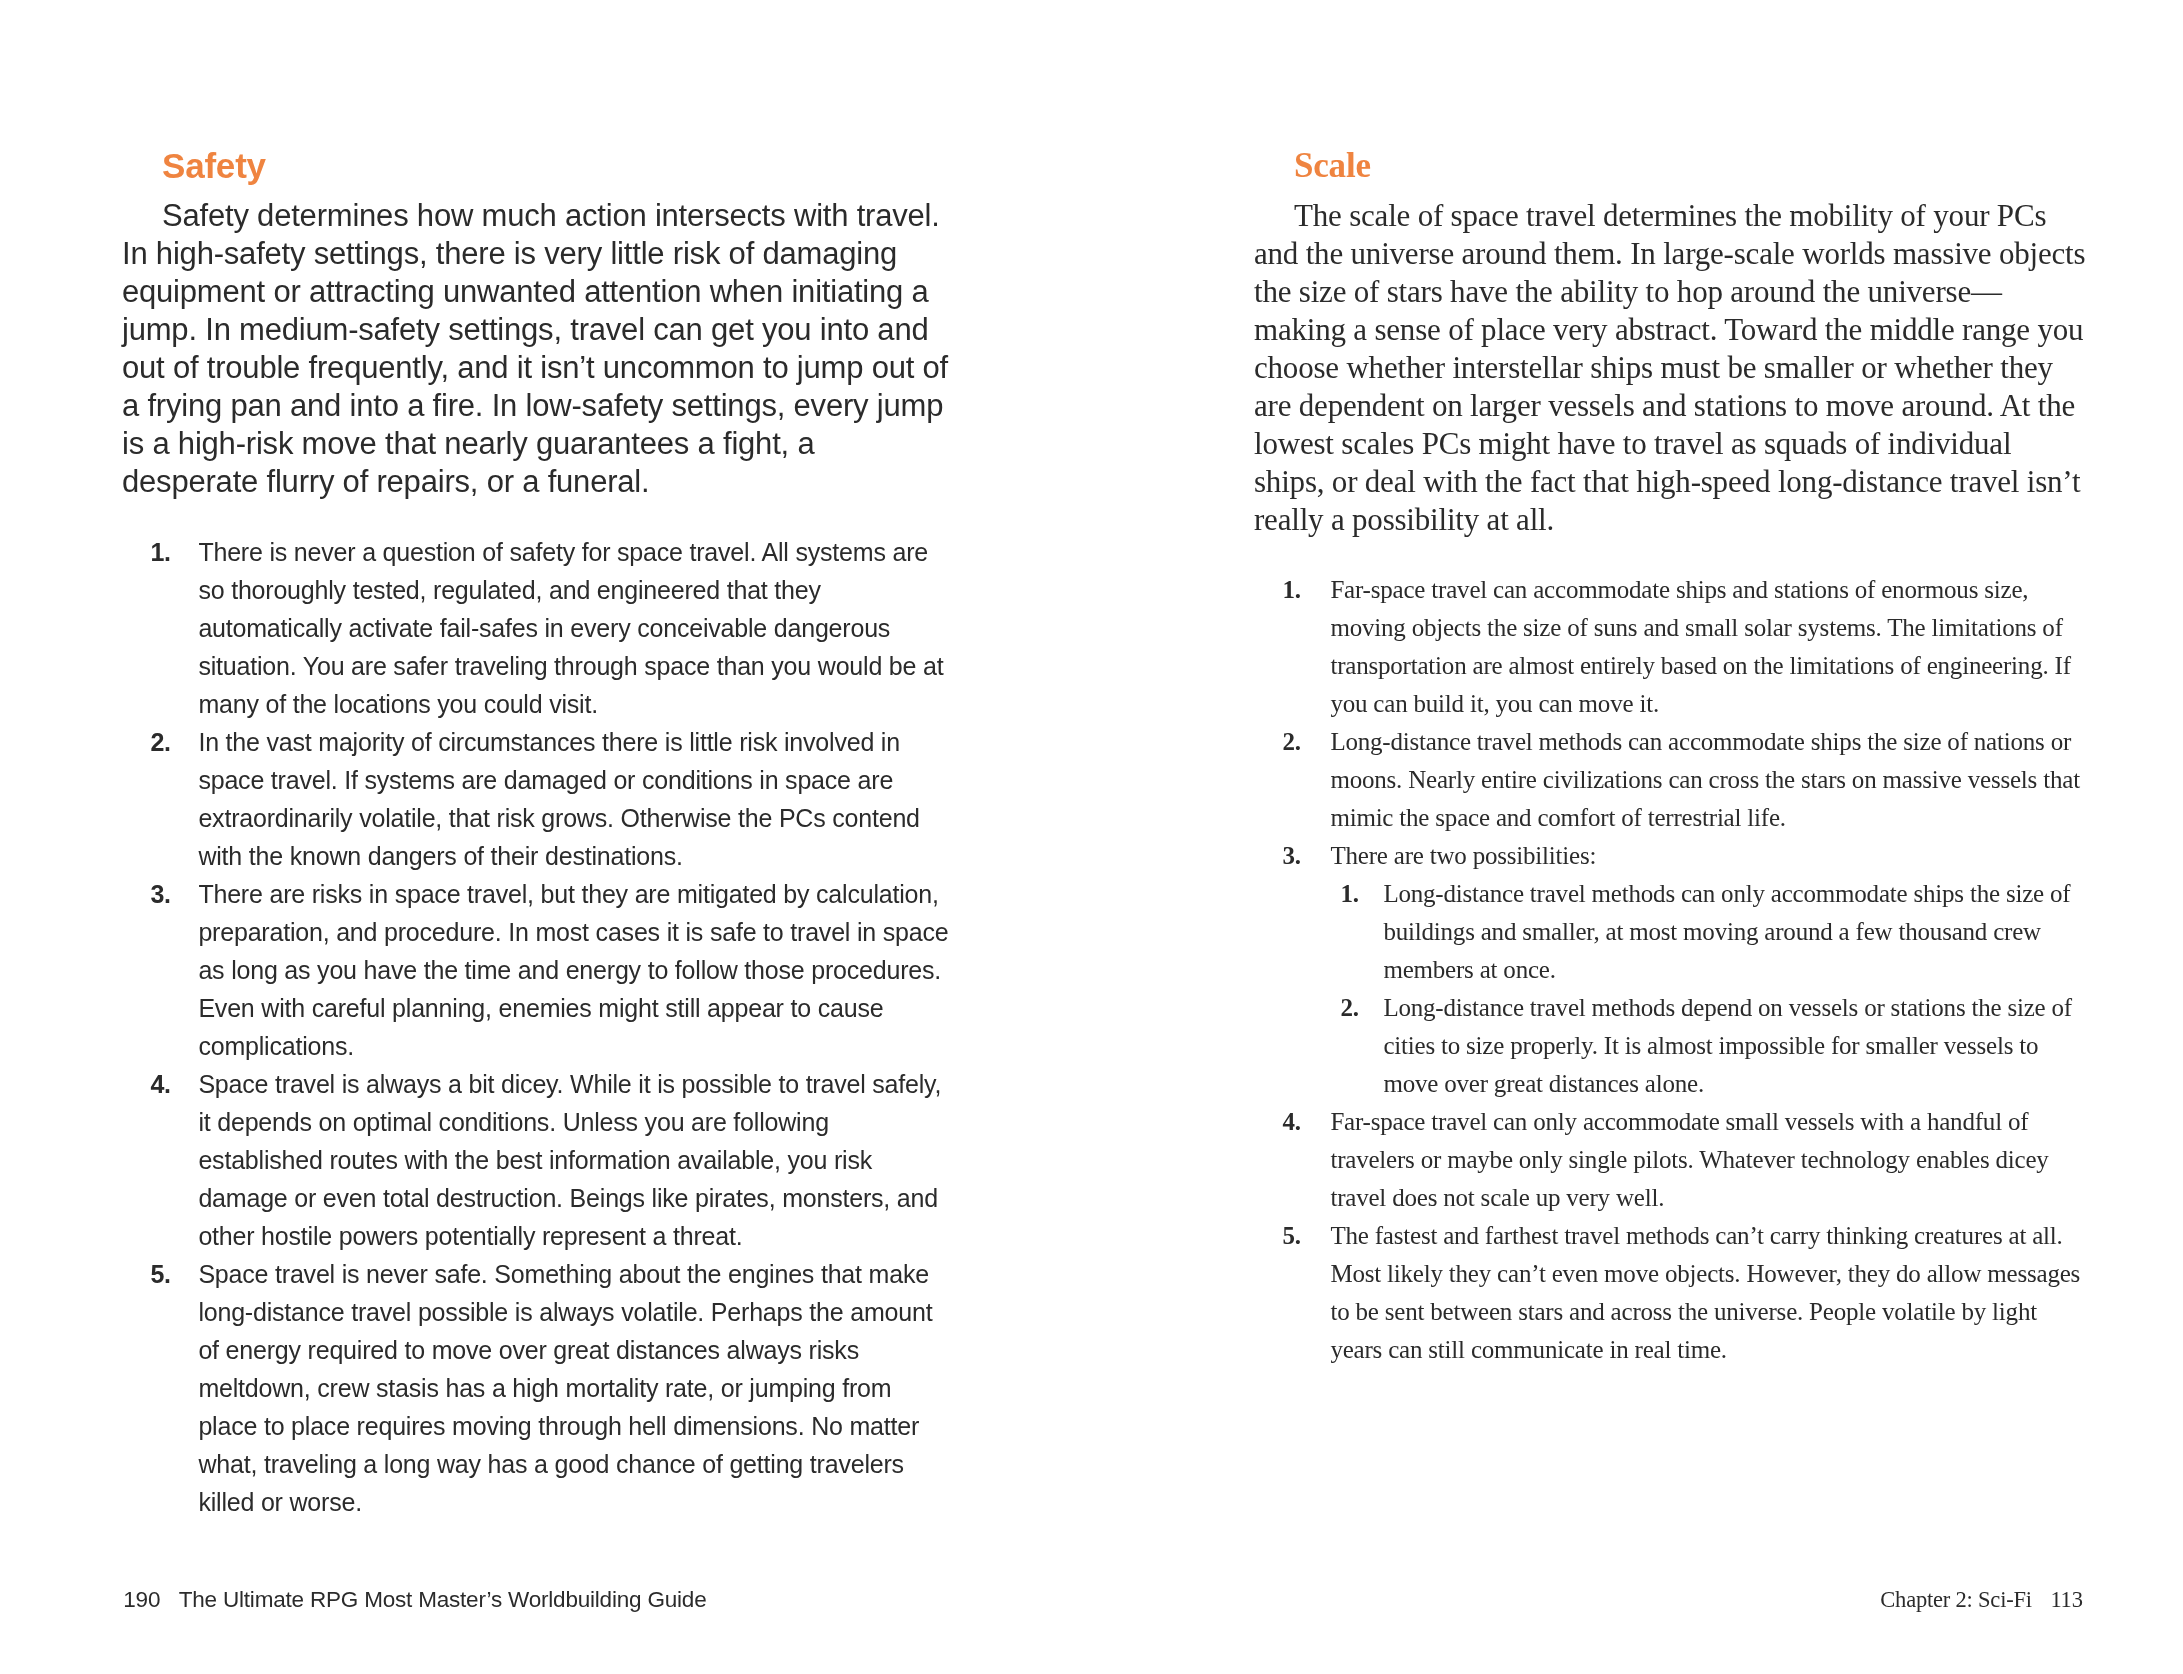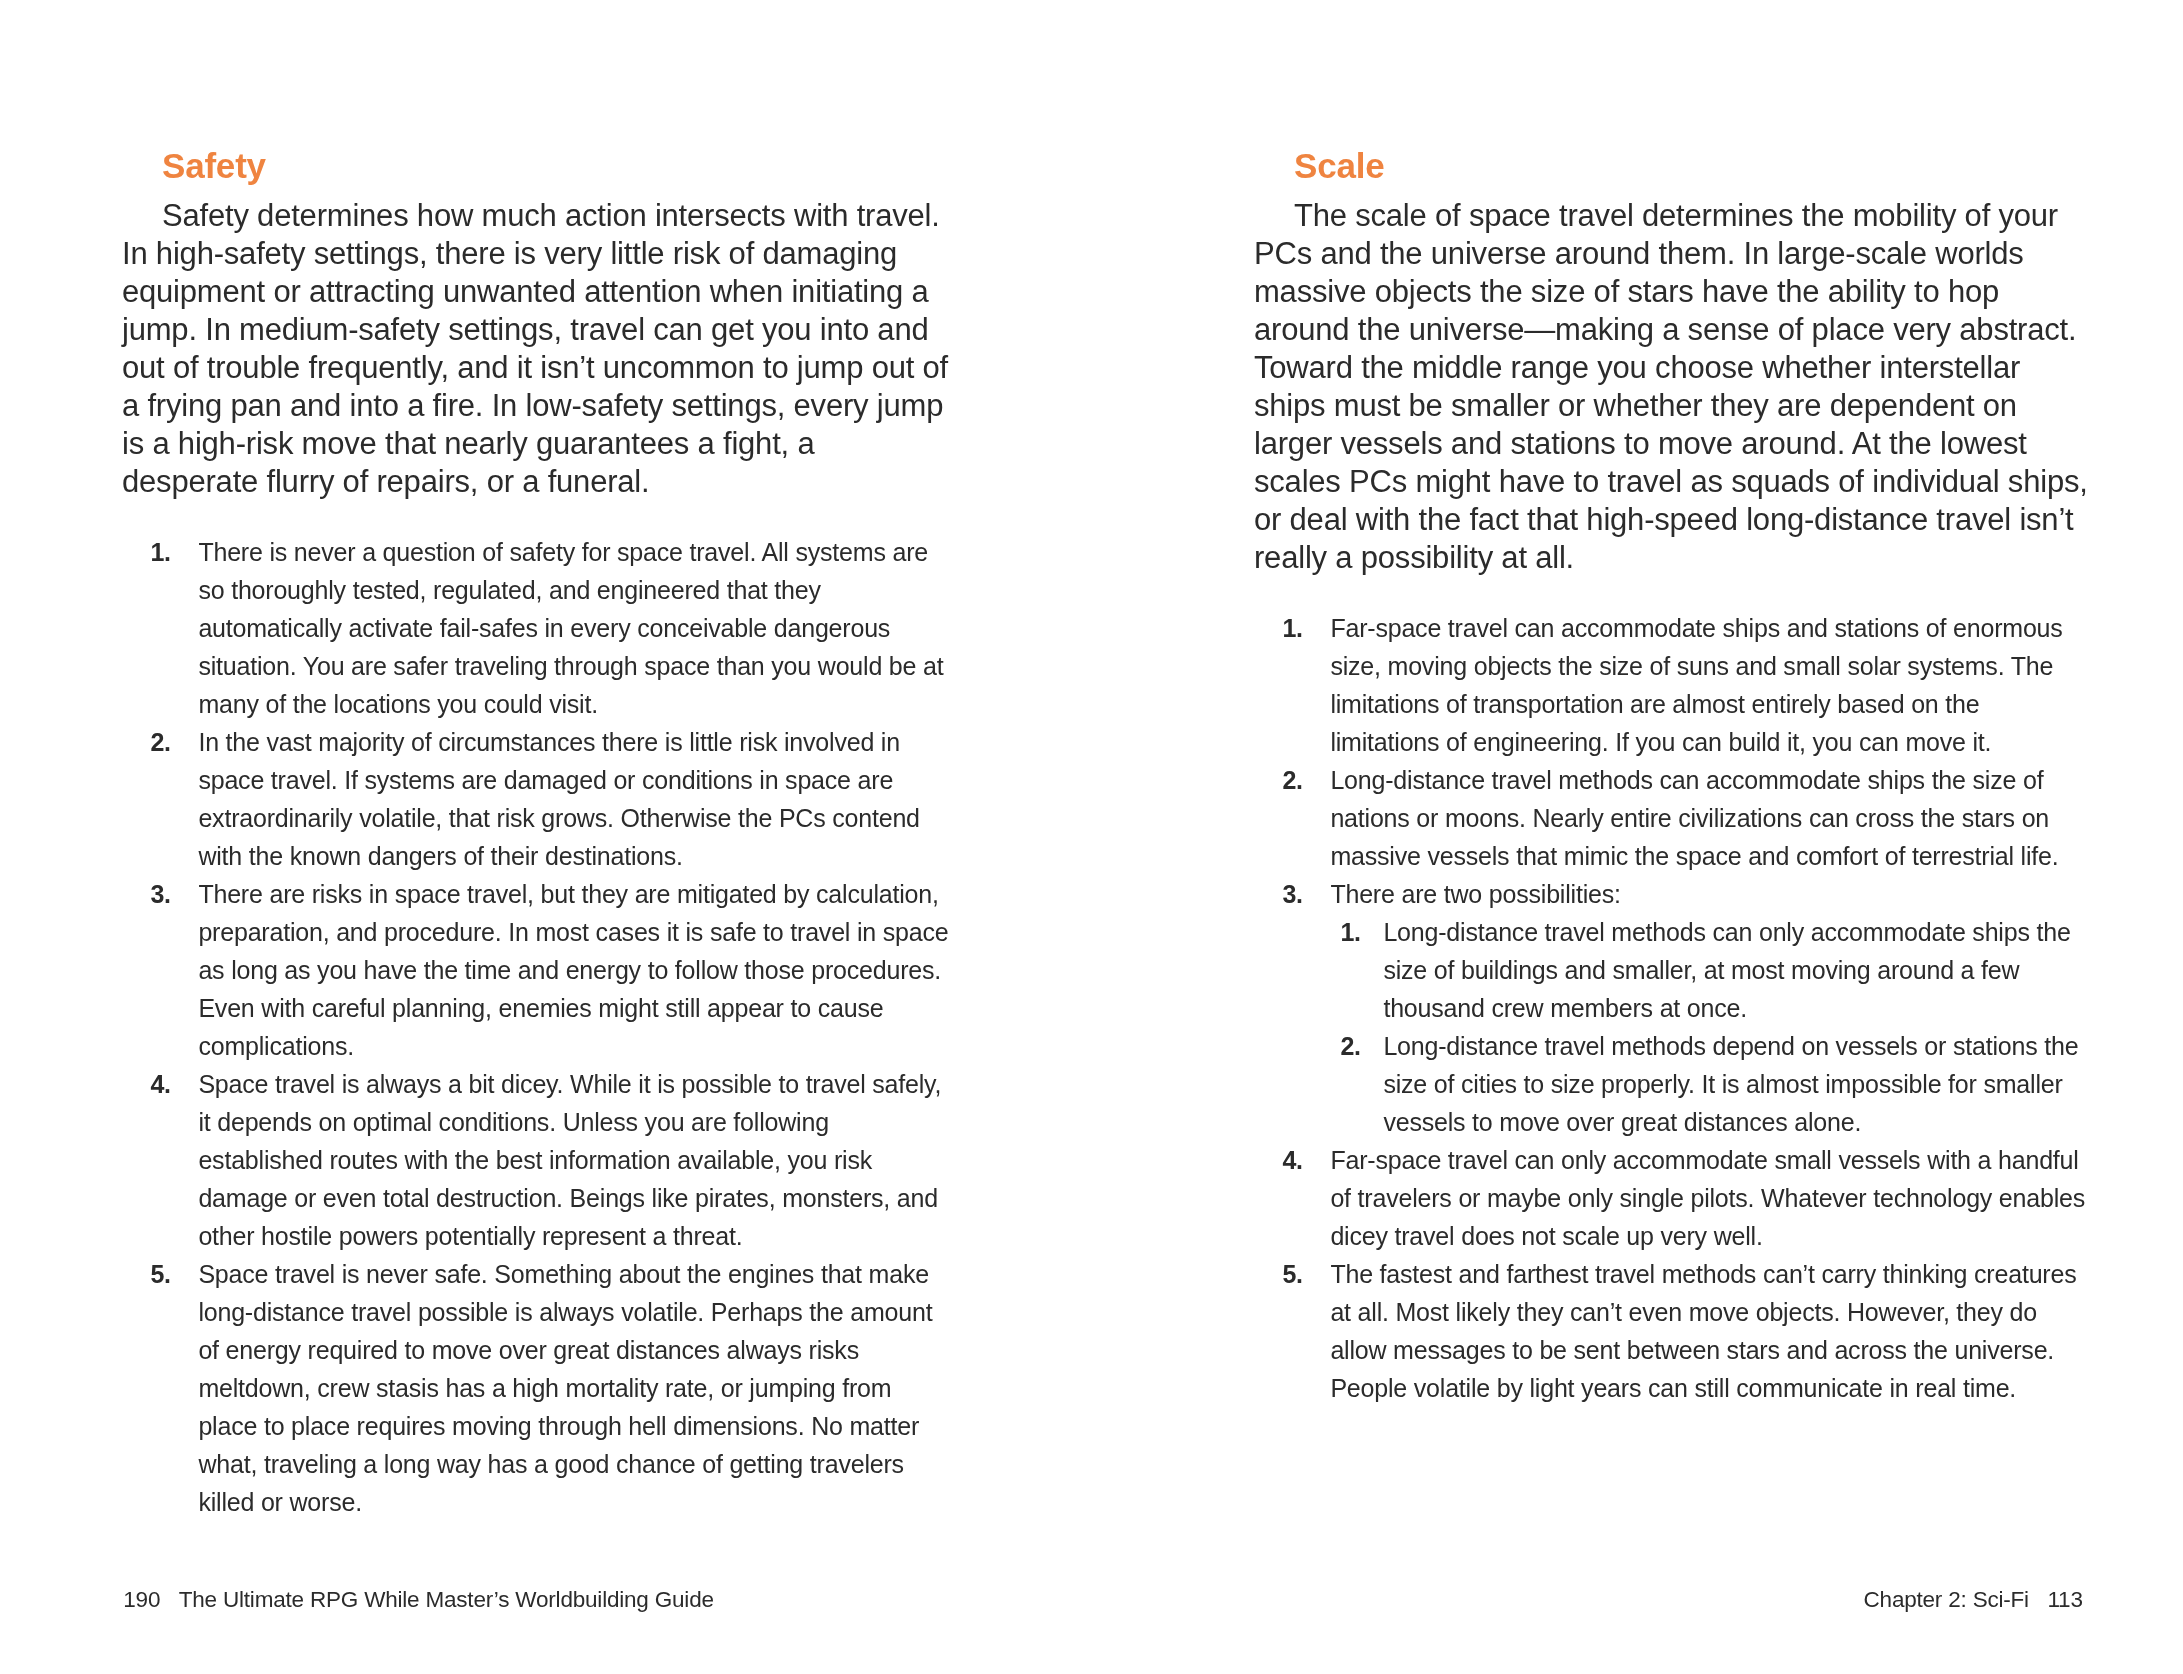--- a/index.html
+++ b/index.html
@@ -7,21 +7,21 @@
     width:2183px; height:1675px; position:relative; overflow:hidden;
     background:#ffffff;
     font-family:"Liberation Sans","DejaVu Sans",sans-serif;
     color:#2b2b2b;
   }
   .page {
     position:absolute; top:0; height:1436px; box-sizing:border-box;
     padding-top:147px;
   }
   .page-left  { left:122px;  width:830px; }
-  .page-right { left:1254px; width:834px; }
+  .page-right { left:1254px; width:834px;font-family:Liberation Serif, serif; }
 
   .heading {
     margin:0 0 0 40px; color:#ef8440; font-weight:bold;
     font-size:35px; line-height:38px; letter-spacing:-0.2px;
   }
   .intro {
     margin:12px 0 0 0; text-indent:40px;
     font-size:31px; line-height:38px; letter-spacing:-0.2px;
   }
   .num-list {
@@ -65,21 +65,21 @@
     <li class="item">
       <span class="num">4.</span>
       <span class="txt">Space travel is always a bit dicey. While it is possible to travel safely, it depends on optimal conditions. Unless you are following established routes with the best information available, you risk damage or even total destruction. Beings like pirates, monsters, and other hostile powers potentially represent a threat.</span>
     </li>
     <li class="item">
       <span class="num">5.</span>
       <span class="txt">Space travel is never safe. Something about the engines that make long-distance travel possible is always volatile. Perhaps the amount of energy required to move over great distances always risks meltdown, crew stasis has a high mortality rate, or jumping from place to place requires moving through hell dimensions. No matter what, traveling a long way has a good chance of getting travelers killed or worse.</span>
     </li>
   </ol>
   <div class="footer footer-left">
-    <span class="gap-after">190</span><span>The Ultimate RPG While Master’s Worldbuilding Guide</span>
+    <span class="gap-after">190</span><span>The Ultimate RPG Most Master’s Worldbuilding Guide</span>
   </div>
 </section>
 
 <section class="page page-right">
   <h2 class="heading">Scale</h2>
   <p class="intro">The scale of space travel determines the mobility of your PCs and the universe around them. In large-scale worlds massive objects the size of stars have the ability to hop around the universe—making a sense of place very abstract. Toward the middle range you choose whether interstellar ships must be smaller or whether they are dependent on larger vessels and stations to move around. At the lowest scales PCs might have to travel as squads of individual ships, or deal with the fact that high-speed long-distance travel isn’t really a possibility at all.</p>
   <ol class="num-list">
     <li class="item">
       <span class="num">1.</span>
       <span class="txt">Far-space travel can accommodate ships and stations of enormous size, moving objects the size of suns and small solar systems. The limitations of transportation are almost entirely based on the limitations of engineering. If you can build it, you can move it.</span>

